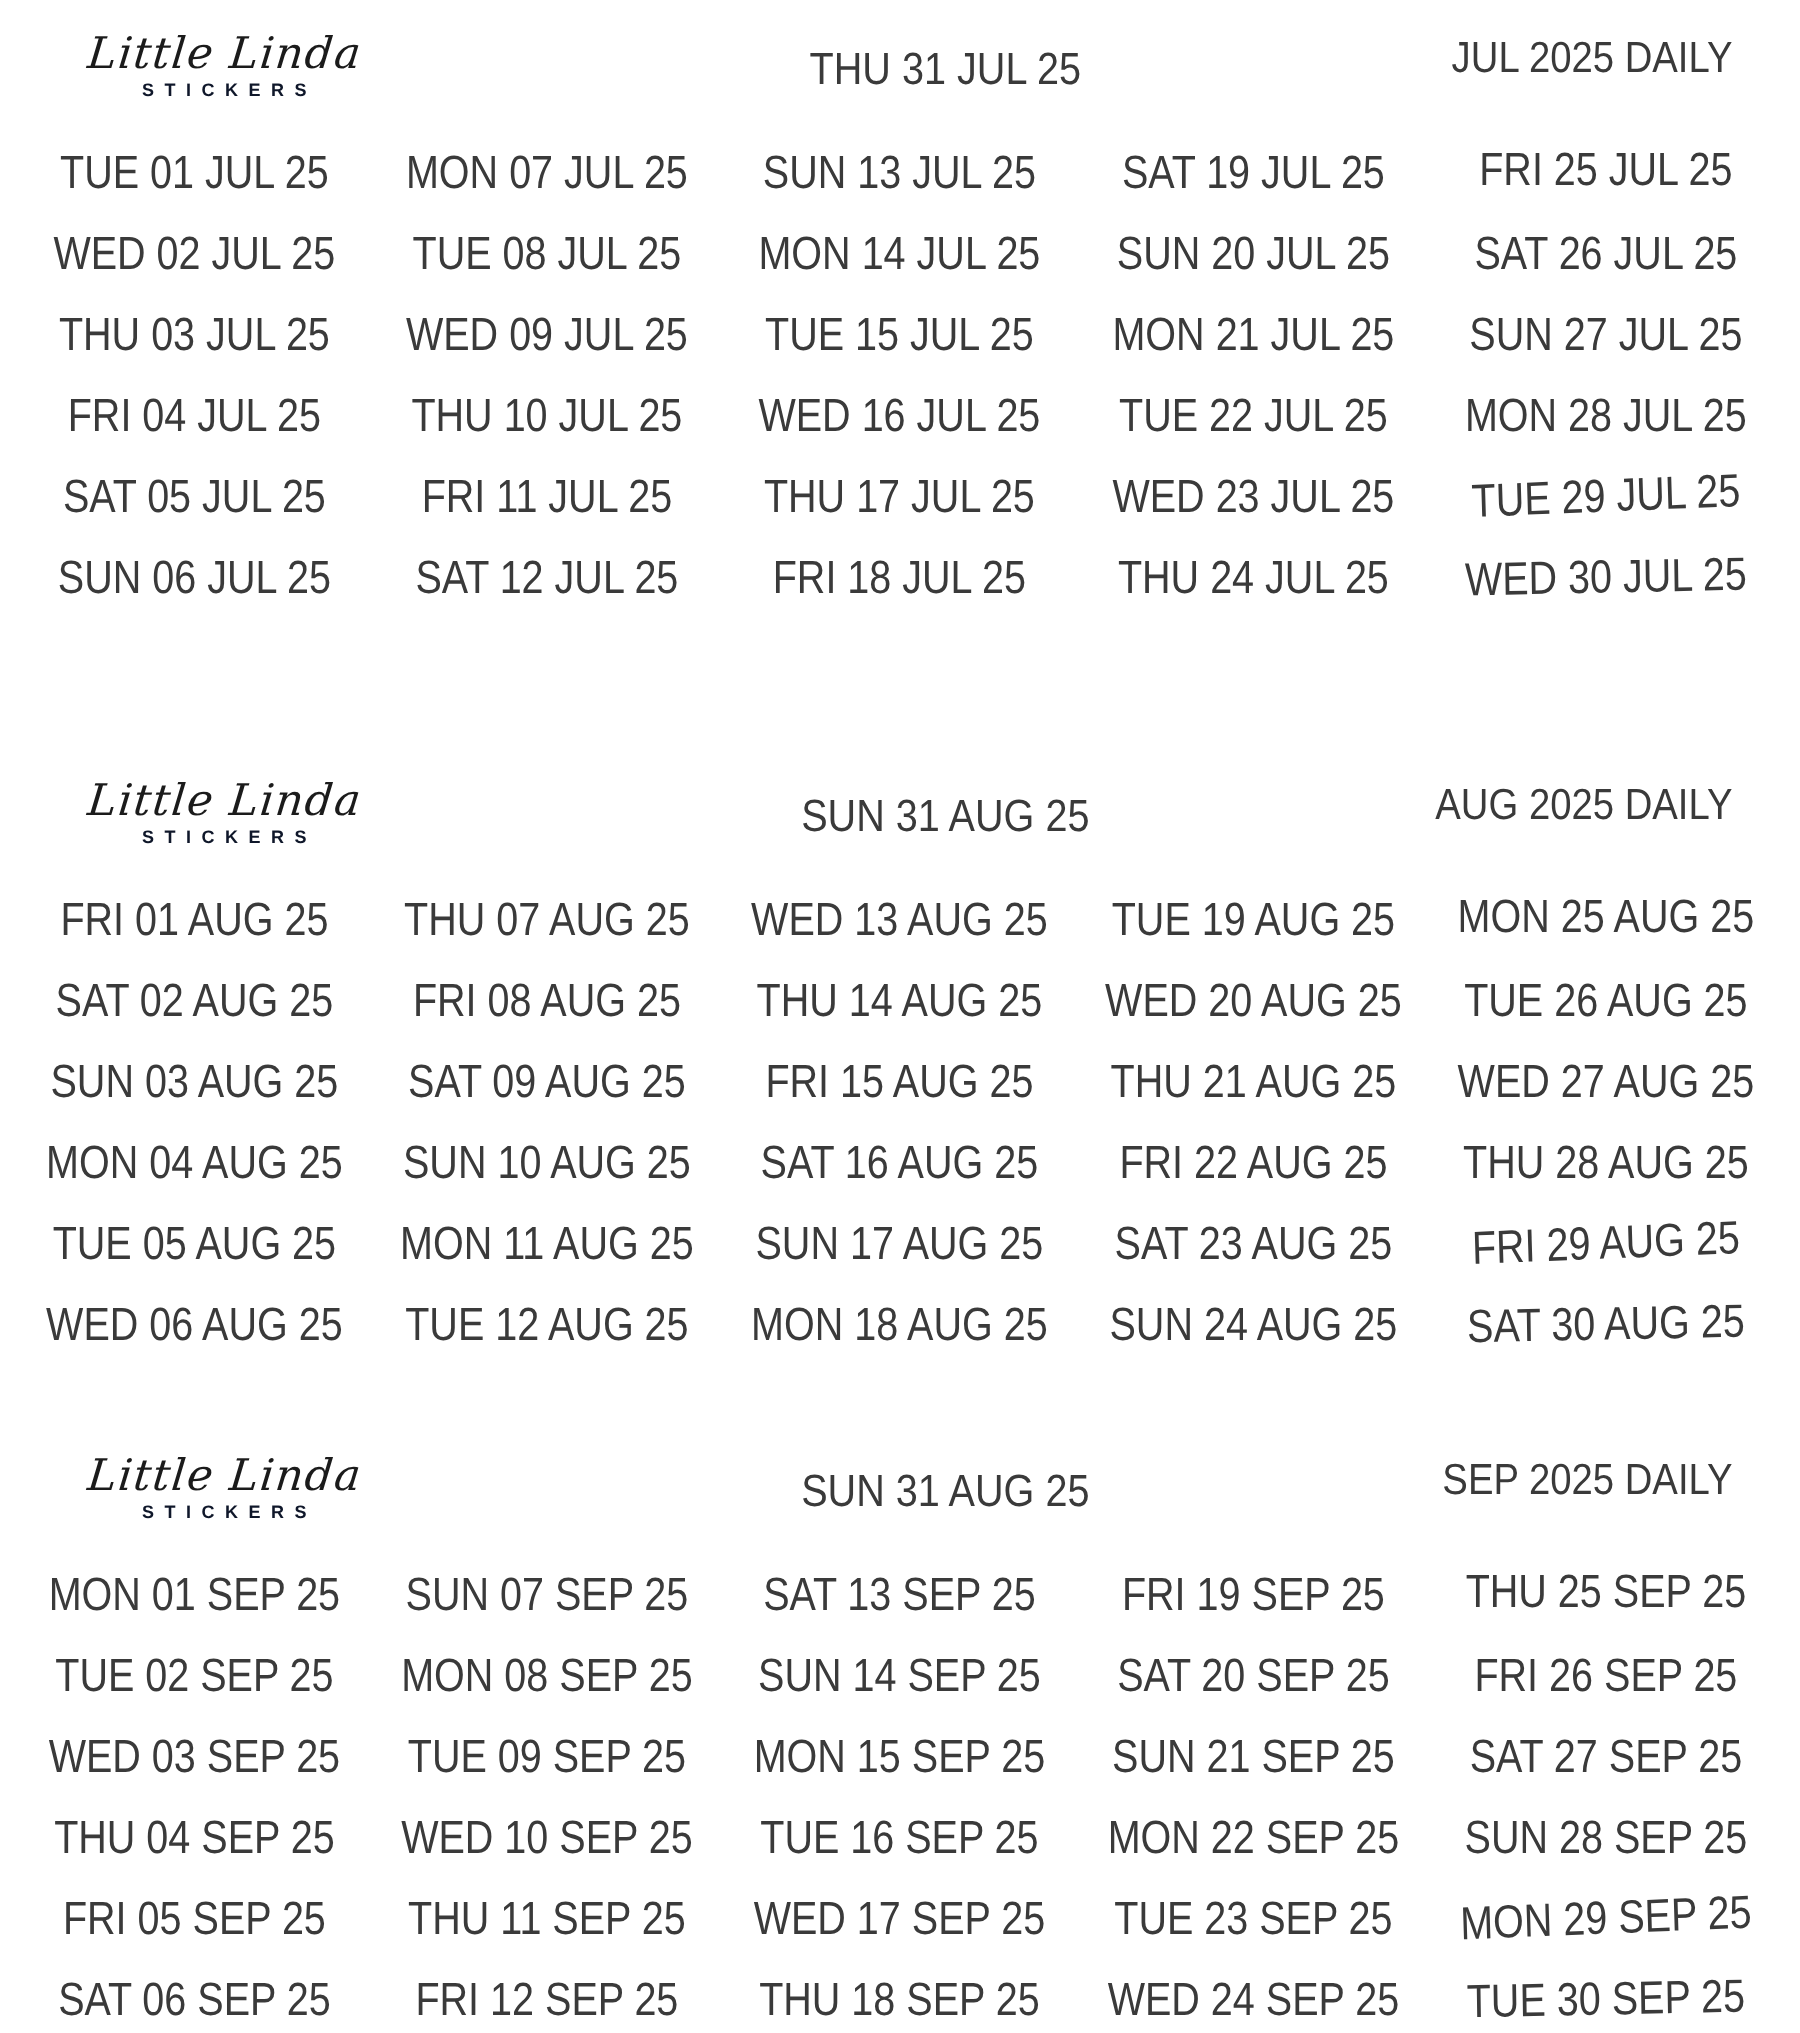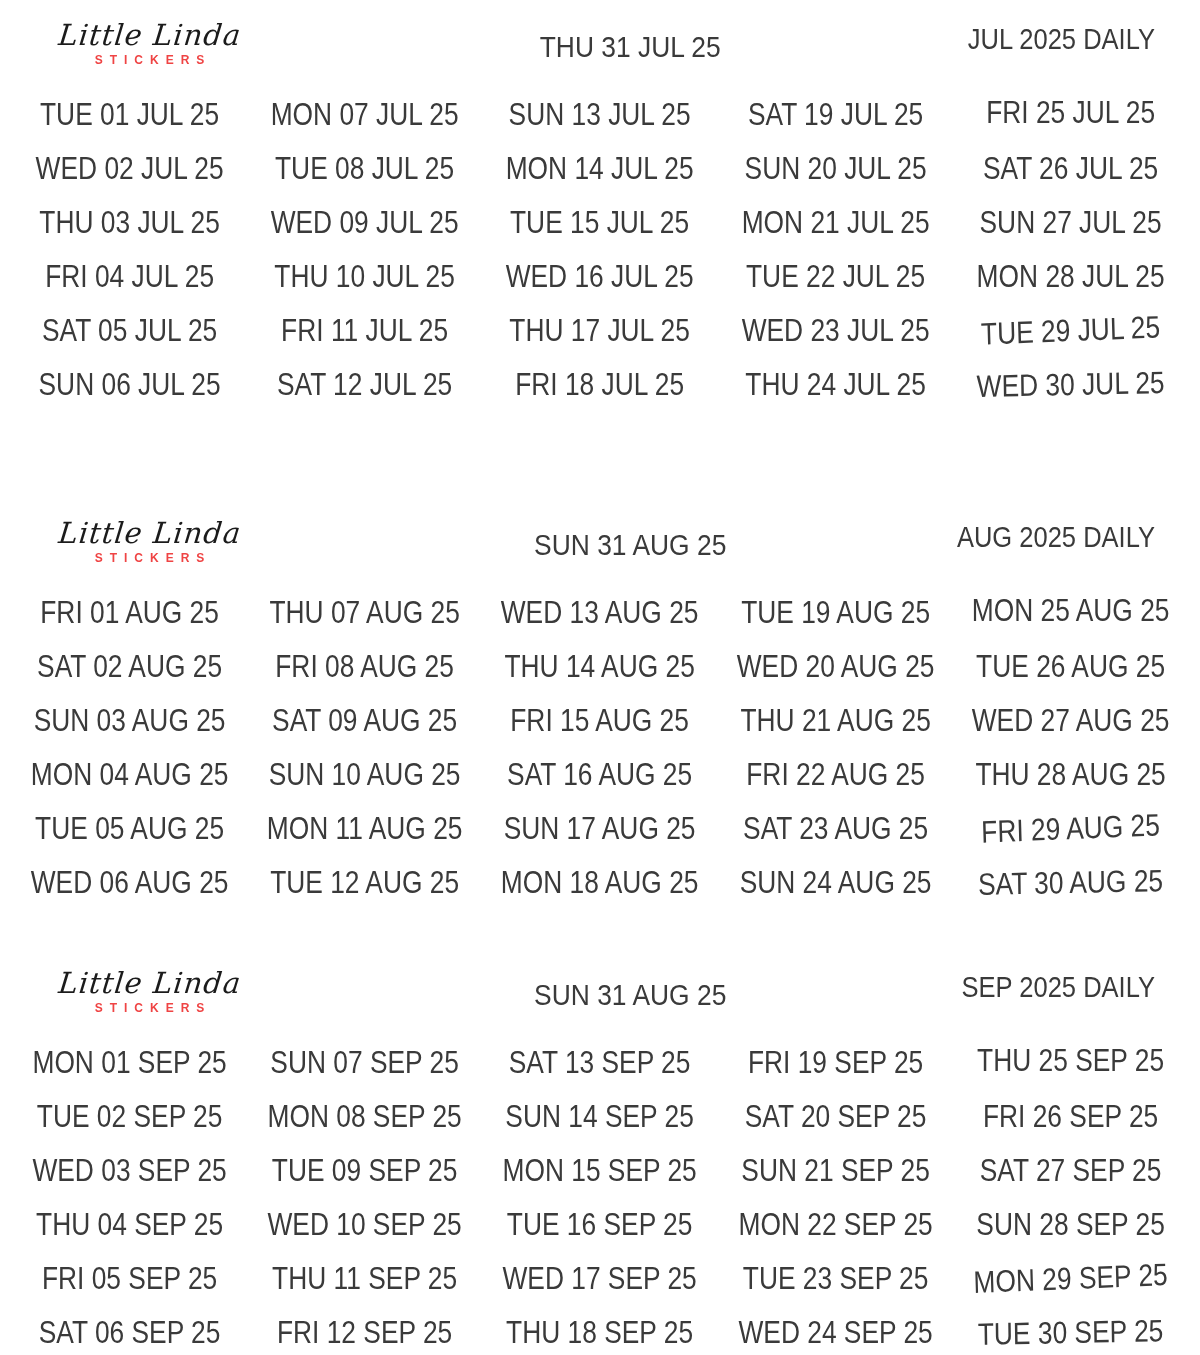--- a/index.html
+++ b/index.html
@@ -41,21 +41,21 @@
     letter-spacing: 1px;
     transform: skewX(-6deg);
     white-space: nowrap;
   }
   .logo-sub {
     font-size: 12px;
     font-weight: bold;
     letter-spacing: 7px;
     margin-top: 3px;
     padding-left: 6px;
-    color: #ef4444;
+    color: #0f172a;
     white-space: nowrap;
   }
   .header-center {
     text-align: center;
     font-size: 30px;
     margin-top: 10px;
     padding-left: 80px;
     white-space: nowrap;
     transform: scaleX(0.88);
   }

